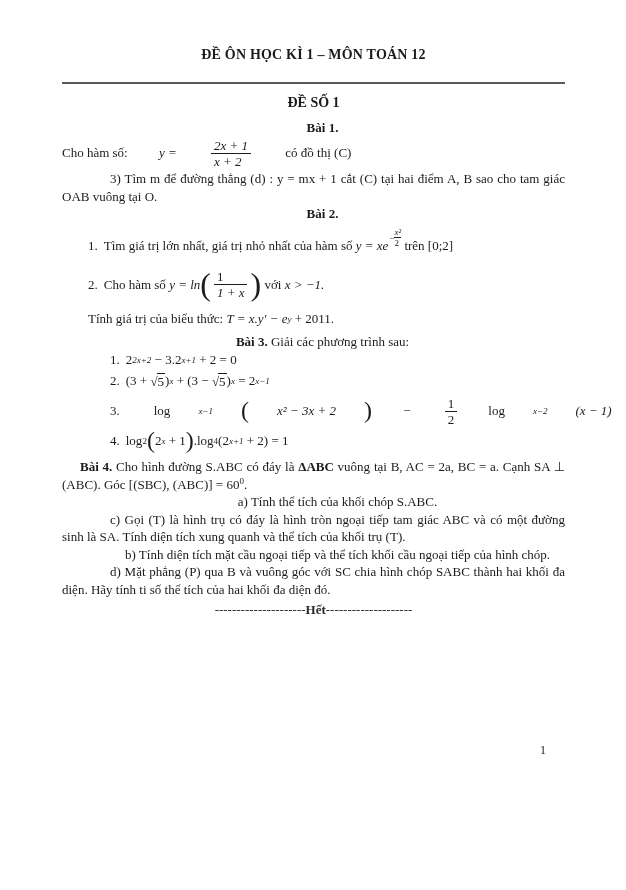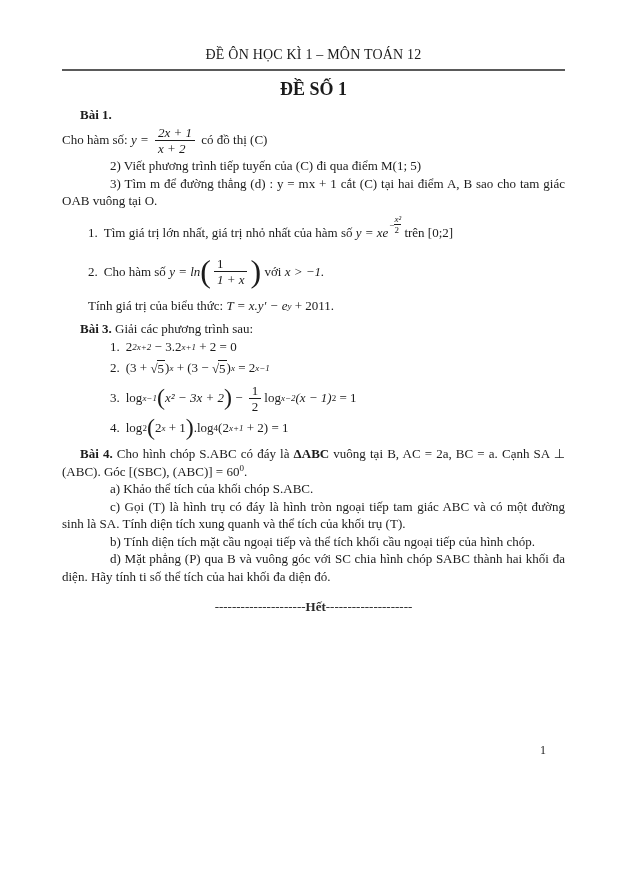--- a/index.html
+++ b/index.html
@@ -4,26 +4,26 @@
 <style>
   html,body { margin:0; padding:0; background:#ffffff; }
   .page {
     position:relative; width:626px; height:890px; background:#ffffff;
     font-family:"Liberation Serif", serif; font-size:13px; line-height:17.5px;
     color:#1b1b1b; overflow:hidden;
   }
   .content { position:absolute; left:62px; top:46px; width:503px; }
 
   .doc-title {
-    text-align:center; font-weight:normal; font-size:14px; line-height:18px;
-    padding-bottom:5px; border-bottom:2px solid #5a5a5a; letter-spacing:.2px;
+    text-align:center; font-weight:bold; font-size:14px; line-height:18px;
+    padding-bottom:18px; border-bottom:2px solid #5a5a5a; letter-spacing:.2px;
   }
-  .doc-subtitle { text-align:center; font-weight:bold; margin-top:10px; font-size:18px; }
+  .doc-subtitle { text-align:center; font-weight:bold; margin-top:10px; font-size:14px; }
 
-  p { margin:0; }
+  p { margin:0;text-align:center; }
   .bai { text-indent:18px; margin-top:0; }
   .bai b { font-weight:bold; }
   .item  { text-indent:48px; }
   .just  { text-align:justify;font-family:Liberation Serif, serif; }
   .mt2{margin-top:2px}.mt4{margin-top:4px}.mt6{margin-top:6px}.mt7{margin-top:7px}.mt8{margin-top:8px}
 
   
   .eqline { display:flex; align-items:center; white-space:pre; }
   .ind1 { padding-left:48px; }
   .ind2 { padding-left:26px; }
@@ -48,49 +48,49 @@
   
   .bigp  { font-size:24px; line-height:0; vertical-align:middle; position:relative; top:-1px; }
   .bigpl { font-size:32px; line-height:0; vertical-align:middle; position:relative; top:-1px; }
 
   
   .sqrt { display:inline-flex; align-items:flex-start; white-space:nowrap; }
   .sqrt .rad { line-height:17px; }
   .sqrt .body { border-top:1px solid #1b1b1b; margin-left:-1px; padding:0 1px; line-height:16px; }
 
   .row30 { min-height:30px; }
-  .row34 { min-height:34px; }
+  .row34 { min-height:34px;gap:28px; }
   .row36 { min-height:36px; }
   .row26 { min-height:26px; }
   .row22 { min-height:22px; }
   .row20 { min-height:20px; }
 
-  .end-line { text-align:center; margin-top:13px; color:#2a2a2a; letter-spacing:0; }
+  .end-line { text-align:center; margin-top:3px; color:#2a2a2a; letter-spacing:0; }
   .end-line b { font-weight:bold; }
 
   .page-number { position:absolute; left:540px; top:742px; font-size:12px; }
 </style>
 </head>
 <body>
 
 <div class="page">
   <div class="content">
 
     <div class="doc-title">ĐỀ ÔN HỌC KÌ 1 – MÔN TOÁN 12</div>
     <div class="doc-subtitle">ĐỀ SỐ 1</div>
 
     <p class="bai mt7"><b>Bài 1.</b></p>
 
     <div class="eqline row34">
       <span>Cho hàm số: </span><span class="mi">y = </span><span class="frac"><span class="num mi">2x + 1</span><span class="den mi">x + 2</span></span><span> có đồ thị (C)</span>
     </div>
 
-    <p class="item">2) Viết phương trình tiếp tuyến của (C) đi qua điểm M(1; 5)</p>
     <p class="item just">3) Tìm m để đường thẳng (d) : y = mx + 1 cắt (C) tại hai điểm A, B sao cho tam giác OAB vuông tại O.</p>
 
+    <p class="bai"><b>Bài 2.</b></p>
 
     <div class="eqline row30 ind2 mt8">
       <span class="eqno">1.</span><span>Tìm giá trị lớn nhất, giá trị nhỏ nhất của hàm số </span><span class="mi">y = xe</span><span class="supfrac"><span>−</span><span class="efrac"><span class="mi">x²</span><span class="eden">2</span></span></span><span> trên [0;2]</span>
     </div>
 
     <div class="eqline row36 ind2 mt6">
       <span class="eqno">2.</span><span>Cho hàm số </span><span class="mi">y = ln</span><span class="bigpl">(</span><span class="frac"><span class="num">1</span><span class="den mi">1 + x</span></span><span class="bigpl">)</span><span> với </span><span class="mi">x &gt; −1.</span>
     </div>
 
     <div class="eqline row20 ind2 mt6">
@@ -114,23 +114,23 @@
     </div>
 
     <div class="eqline row34 ind1 mt2">
       <span class="eqno">3.</span><span>log</span><sub class="mi">x−1</sub><span class="bigp">(</span><span class="mi">x² − 3x + 2</span><span class="bigp">)</span><span> − </span><span class="frac"><span class="num">1</span><span class="den">2</span></span><span>log</span><sub class="mi">x−2</sub><span class="mi">(x − 1)</span><sup>2</sup><span> = 1</span>
     </div>
 
     <div class="eqline row26 ind1">
       <span class="eqno">4.</span><span>log</span><sub>2</sub><span class="bigp">(</span><span>2</span><sup class="mi">x</sup><span> + 1</span><span class="bigp">)</span><span>.log</span><sub>4</sub><span>(2</span><sup class="mi">x+1</sup><span> + 2) = 1</span>
     </div>
 
-    <p class="bai just mt4"><b>Bài 4.</b><span>  Cho hình chóp S.ABC có đáy là </span><b>ΔABC</b><span> vuông tại B, AC = 2a, BC = a. Cạnh SA ⊥ (ABC). Góc [(SBC), (ABC)] = 60</span><sup>0</sup><span>.</span></p>
+    <p class="bai just mt4"><b>Bài 4.</b><span>  Cho hình đường S.ABC có đáy là </span><b>ΔABC</b><span> vuông tại B, AC = 2a, BC = a. Cạnh SA ⊥ (ABC). Góc [(SBC), (ABC)] = 60</span><sup>0</sup><span>.</span></p>
 
-    <p class="item">a) Khảo thể tích của khối chóp S.ABC.</p>
+    <p class="item">a) Tính thể tích của khối chóp S.ABC.</p>
     <p class="item just">c) Gọi (T) là hình trụ có đáy là hình tròn ngoại tiếp tam giác ABC và có một đường sinh là SA. Tính diện tích xung quanh và thể tích của khối trụ (T).</p>
     <p class="item">b) Tính diện tích mặt cầu ngoại tiếp và thể tích khối cầu ngoại tiếp của hình chóp.</p>
     <p class="item just">d) Mặt phẳng (P) qua B và vuông góc với SC chia hình chóp SABC thành hai khối đa diện. Hãy tính ti số thể tích của hai khối đa diện đó.</p>
 
     <div class="end-line"><span>---------------------</span><b>Hết</b><span>--------------------</span></div>
 
   </div>
 
   <div class="page-number">1</div>
 </div>

